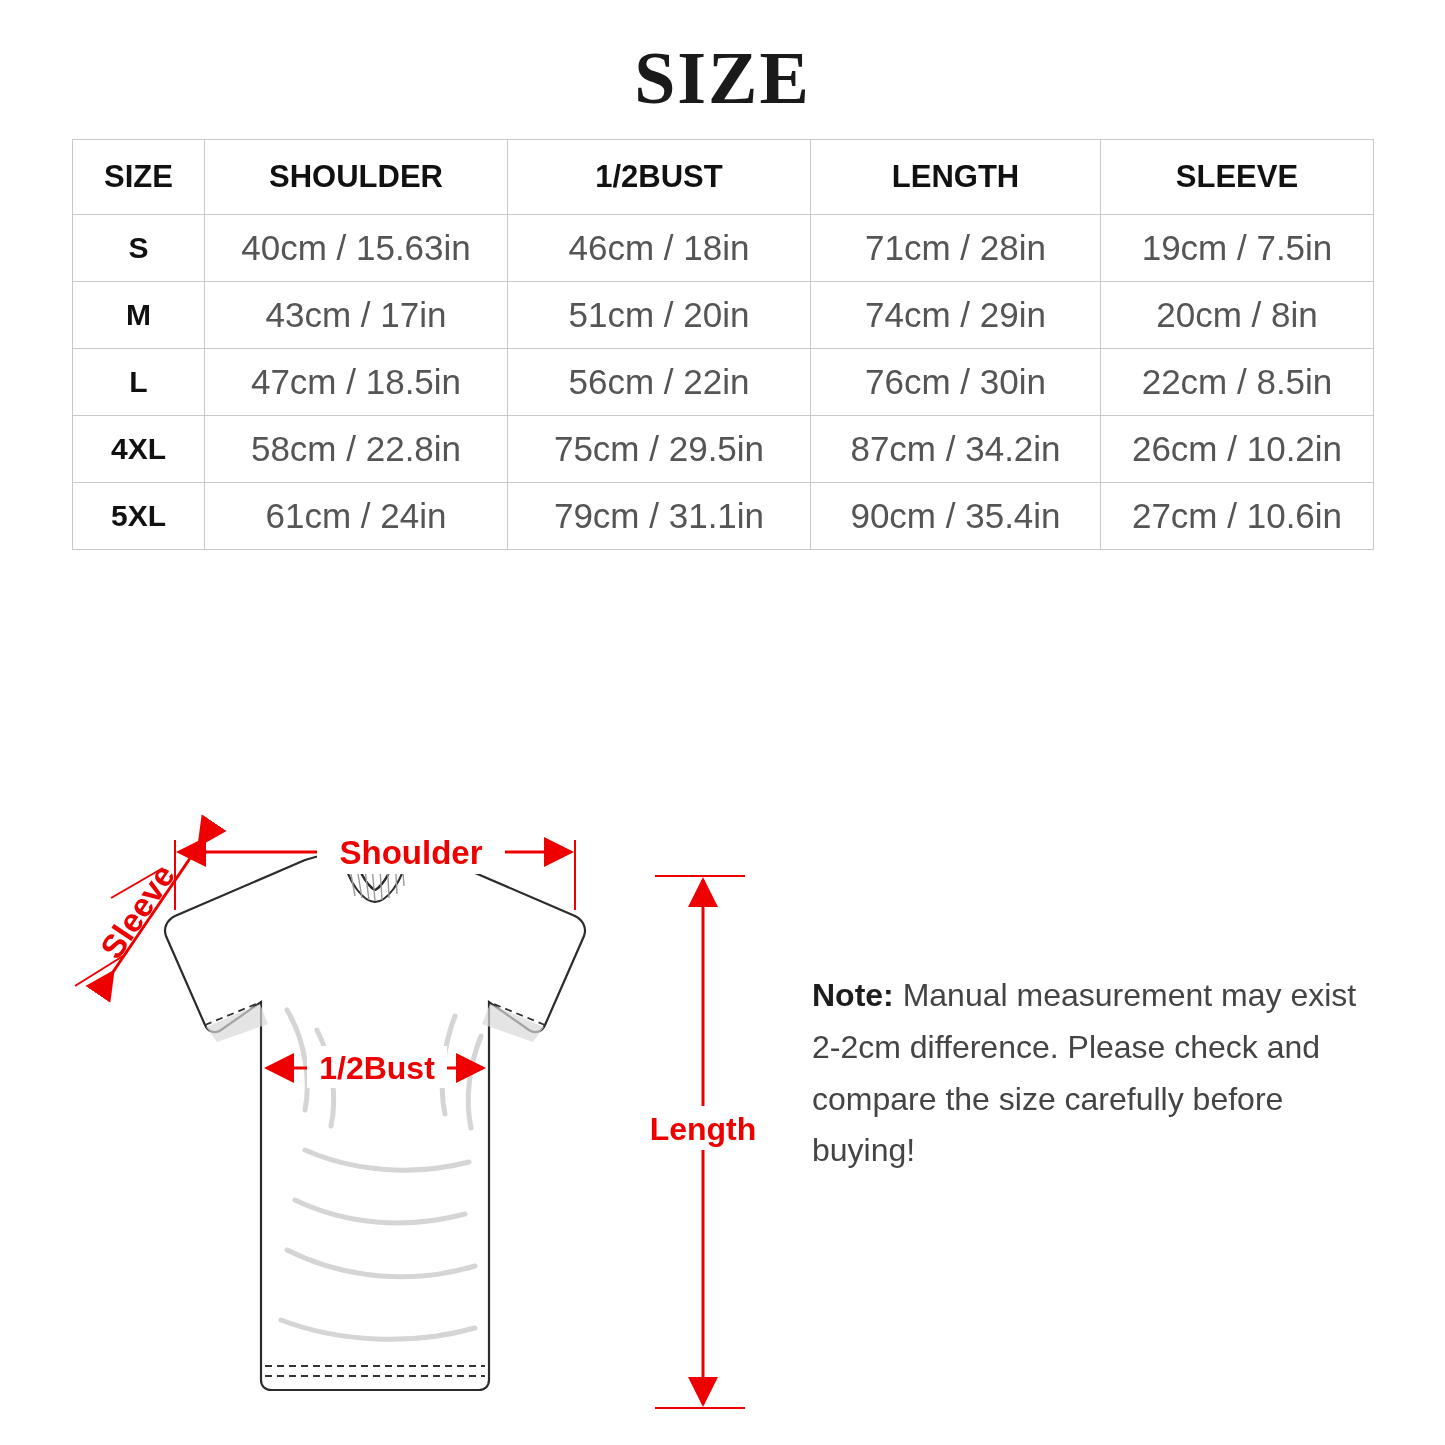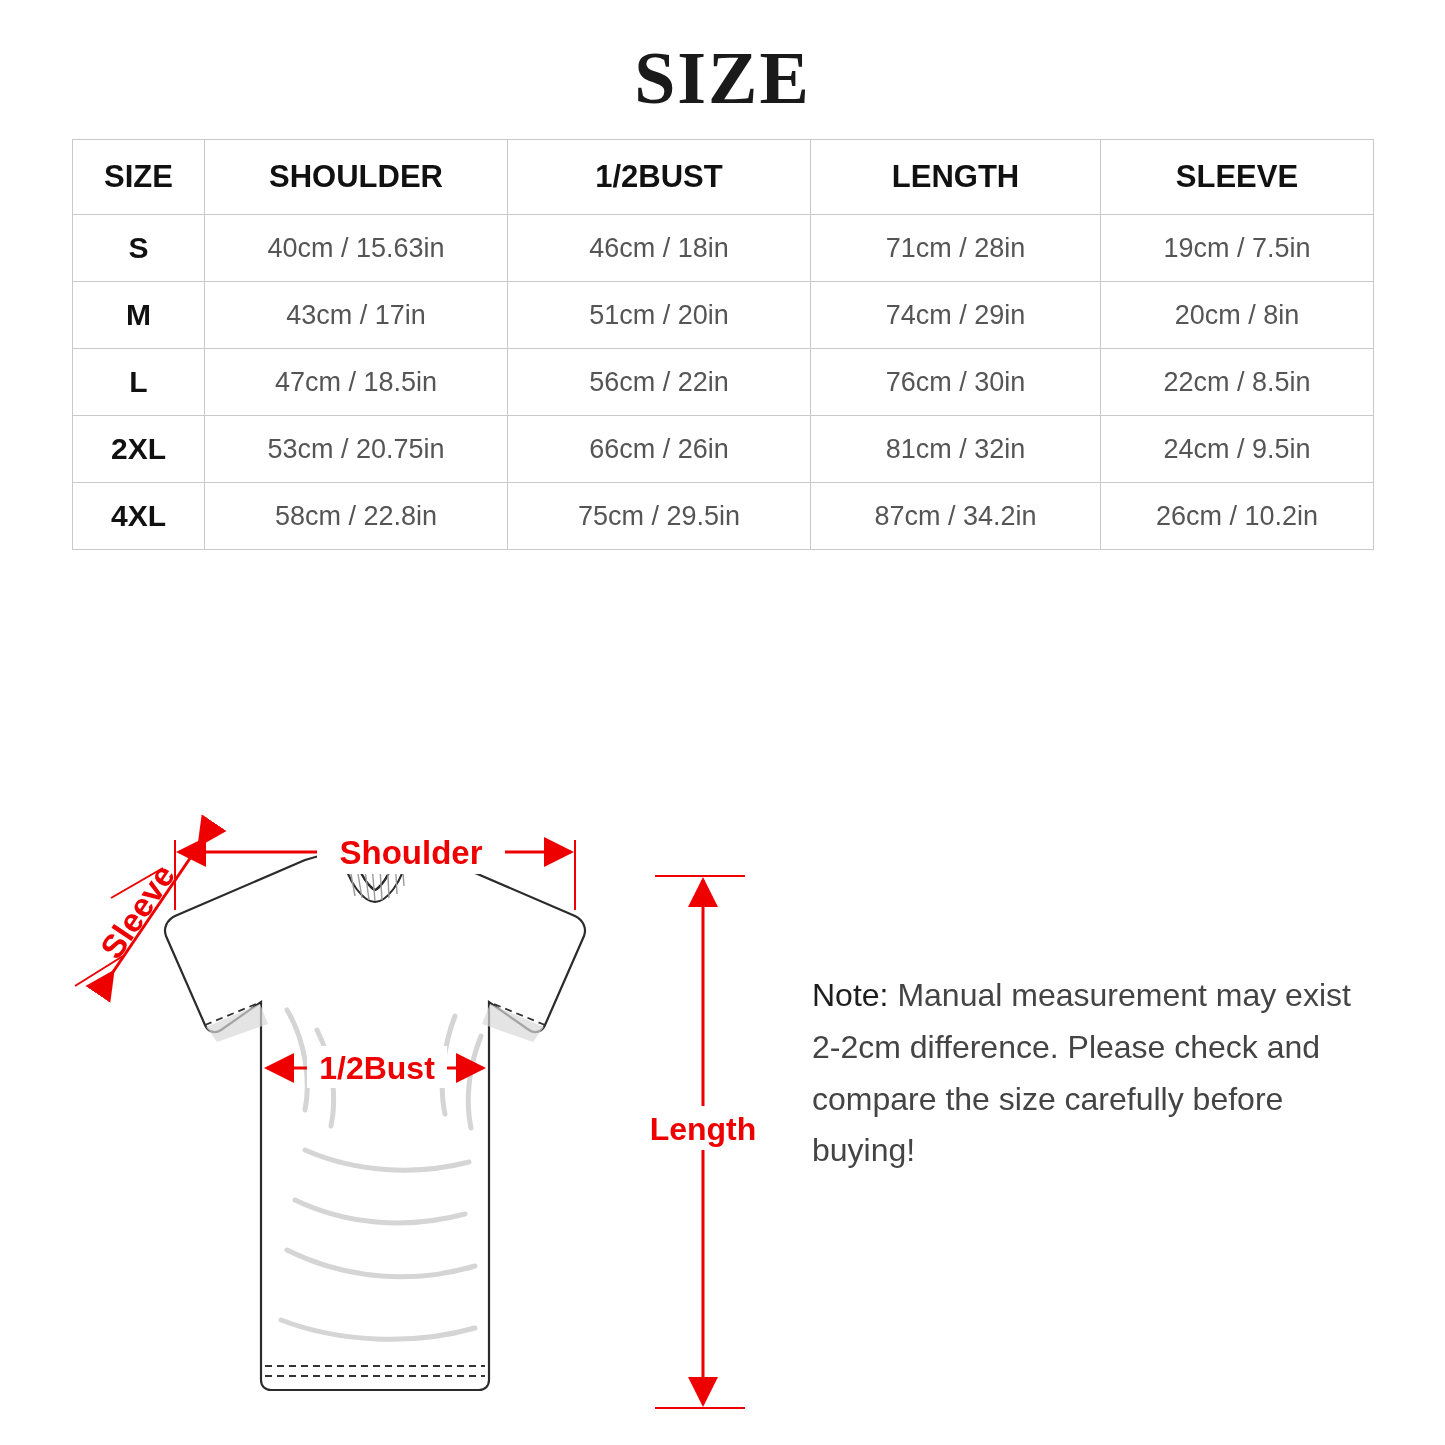--- a/index.html
+++ b/index.html
@@ -38,21 +38,21 @@
     vertical-align: middle;
   }
   table#size-table th {
     height: 72px;
     font-size: 31px;
     font-weight: bold;
     color: #111;
   }
   table#size-table td {
     height: 64px;
-    font-size: 27px;
+    font-size: 35px;
     color: #555555;
   }
   table#size-table td.size-cell {
     font-size: 30px;
     font-weight: bold;
     color: #111;
   }
   col.c-size { width: 132px; }
   col.c-shoulder { width: 303px; }
   col.c-bust { width: 303px; }
@@ -77,21 +77,21 @@
     position: absolute;
     left: 812px;
     top: 200px;
     width: 570px;
     font-size: 32px;
     line-height: 1.62;
     color: #444444;
   }
   #note b {
     color: #1d1d1d;
-    font-weight: normal;
+    font-weight: bold;
   }
 </style>
 </head>
 <body>
 
 <h1 id="page-title">SIZE</h1>
 
 <div id="size-table-wrap">
   <table id="size-table">
     <colgroup>
@@ -126,32 +126,32 @@
         <td>20cm / 8in</td>
       </tr>
       <tr>
         <td class="size-cell">L</td>
         <td>47cm / 18.5in</td>
         <td>56cm / 22in</td>
         <td>76cm / 30in</td>
         <td>22cm / 8.5in</td>
       </tr>
       <tr>
-        <td class="size-cell">2XL</td>
-        <td>53cm / 20.75in</td>
-        <td>66cm / 26in</td>
-        <td>81cm / 32in</td>
-        <td>24cm / 9.5in</td>
-      </tr>
-      <tr>
         <td class="size-cell">4XL</td>
         <td>58cm / 22.8in</td>
         <td>75cm / 29.5in</td>
         <td>87cm / 34.2in</td>
         <td>26cm / 10.2in</td>
+      </tr>
+      <tr>
+        <td class="size-cell">5XL</td>
+        <td>61cm / 24in</td>
+        <td>79cm / 31.1in</td>
+        <td>90cm / 35.4in</td>
+        <td>27cm / 10.6in</td>
       </tr>
     </tbody>
   </table>
 </div>
 
 <div id="lower">
 
   <svg id="diagram" viewBox="0 0 720 660">
     <defs>
       <marker id="arrR" markerWidth="11" markerHeight="11" refX="9" refY="5.5" orient="auto">

